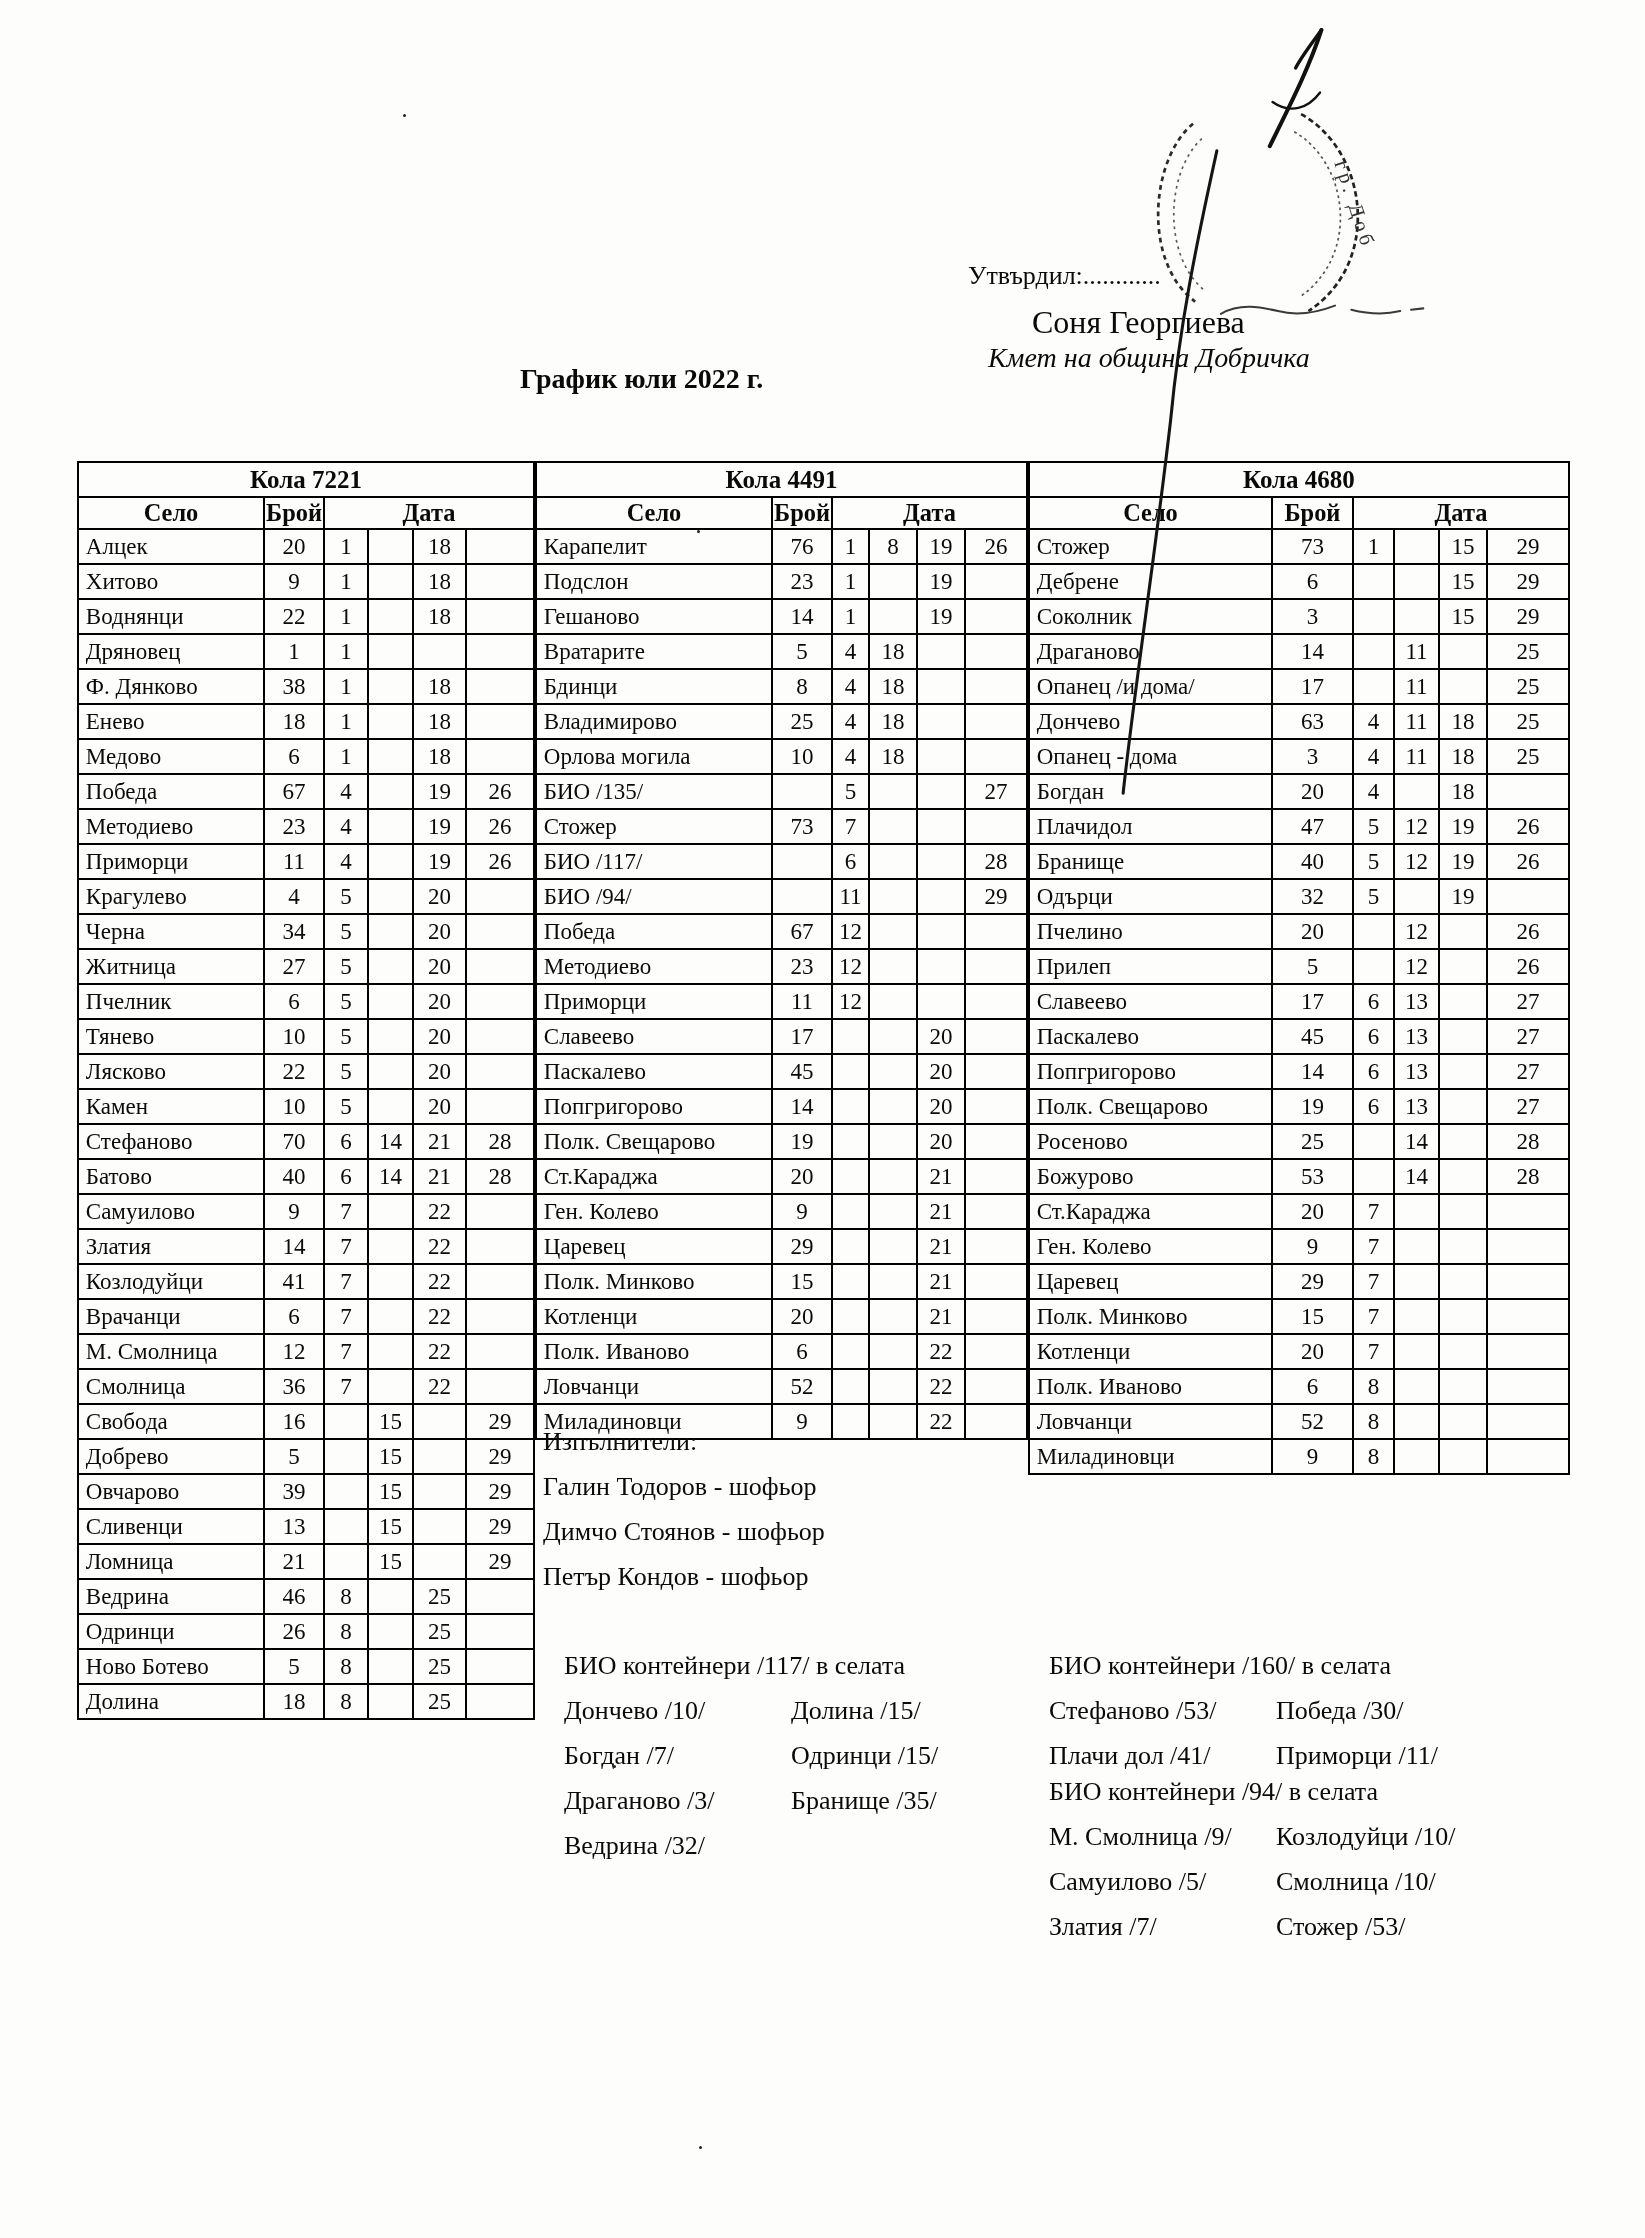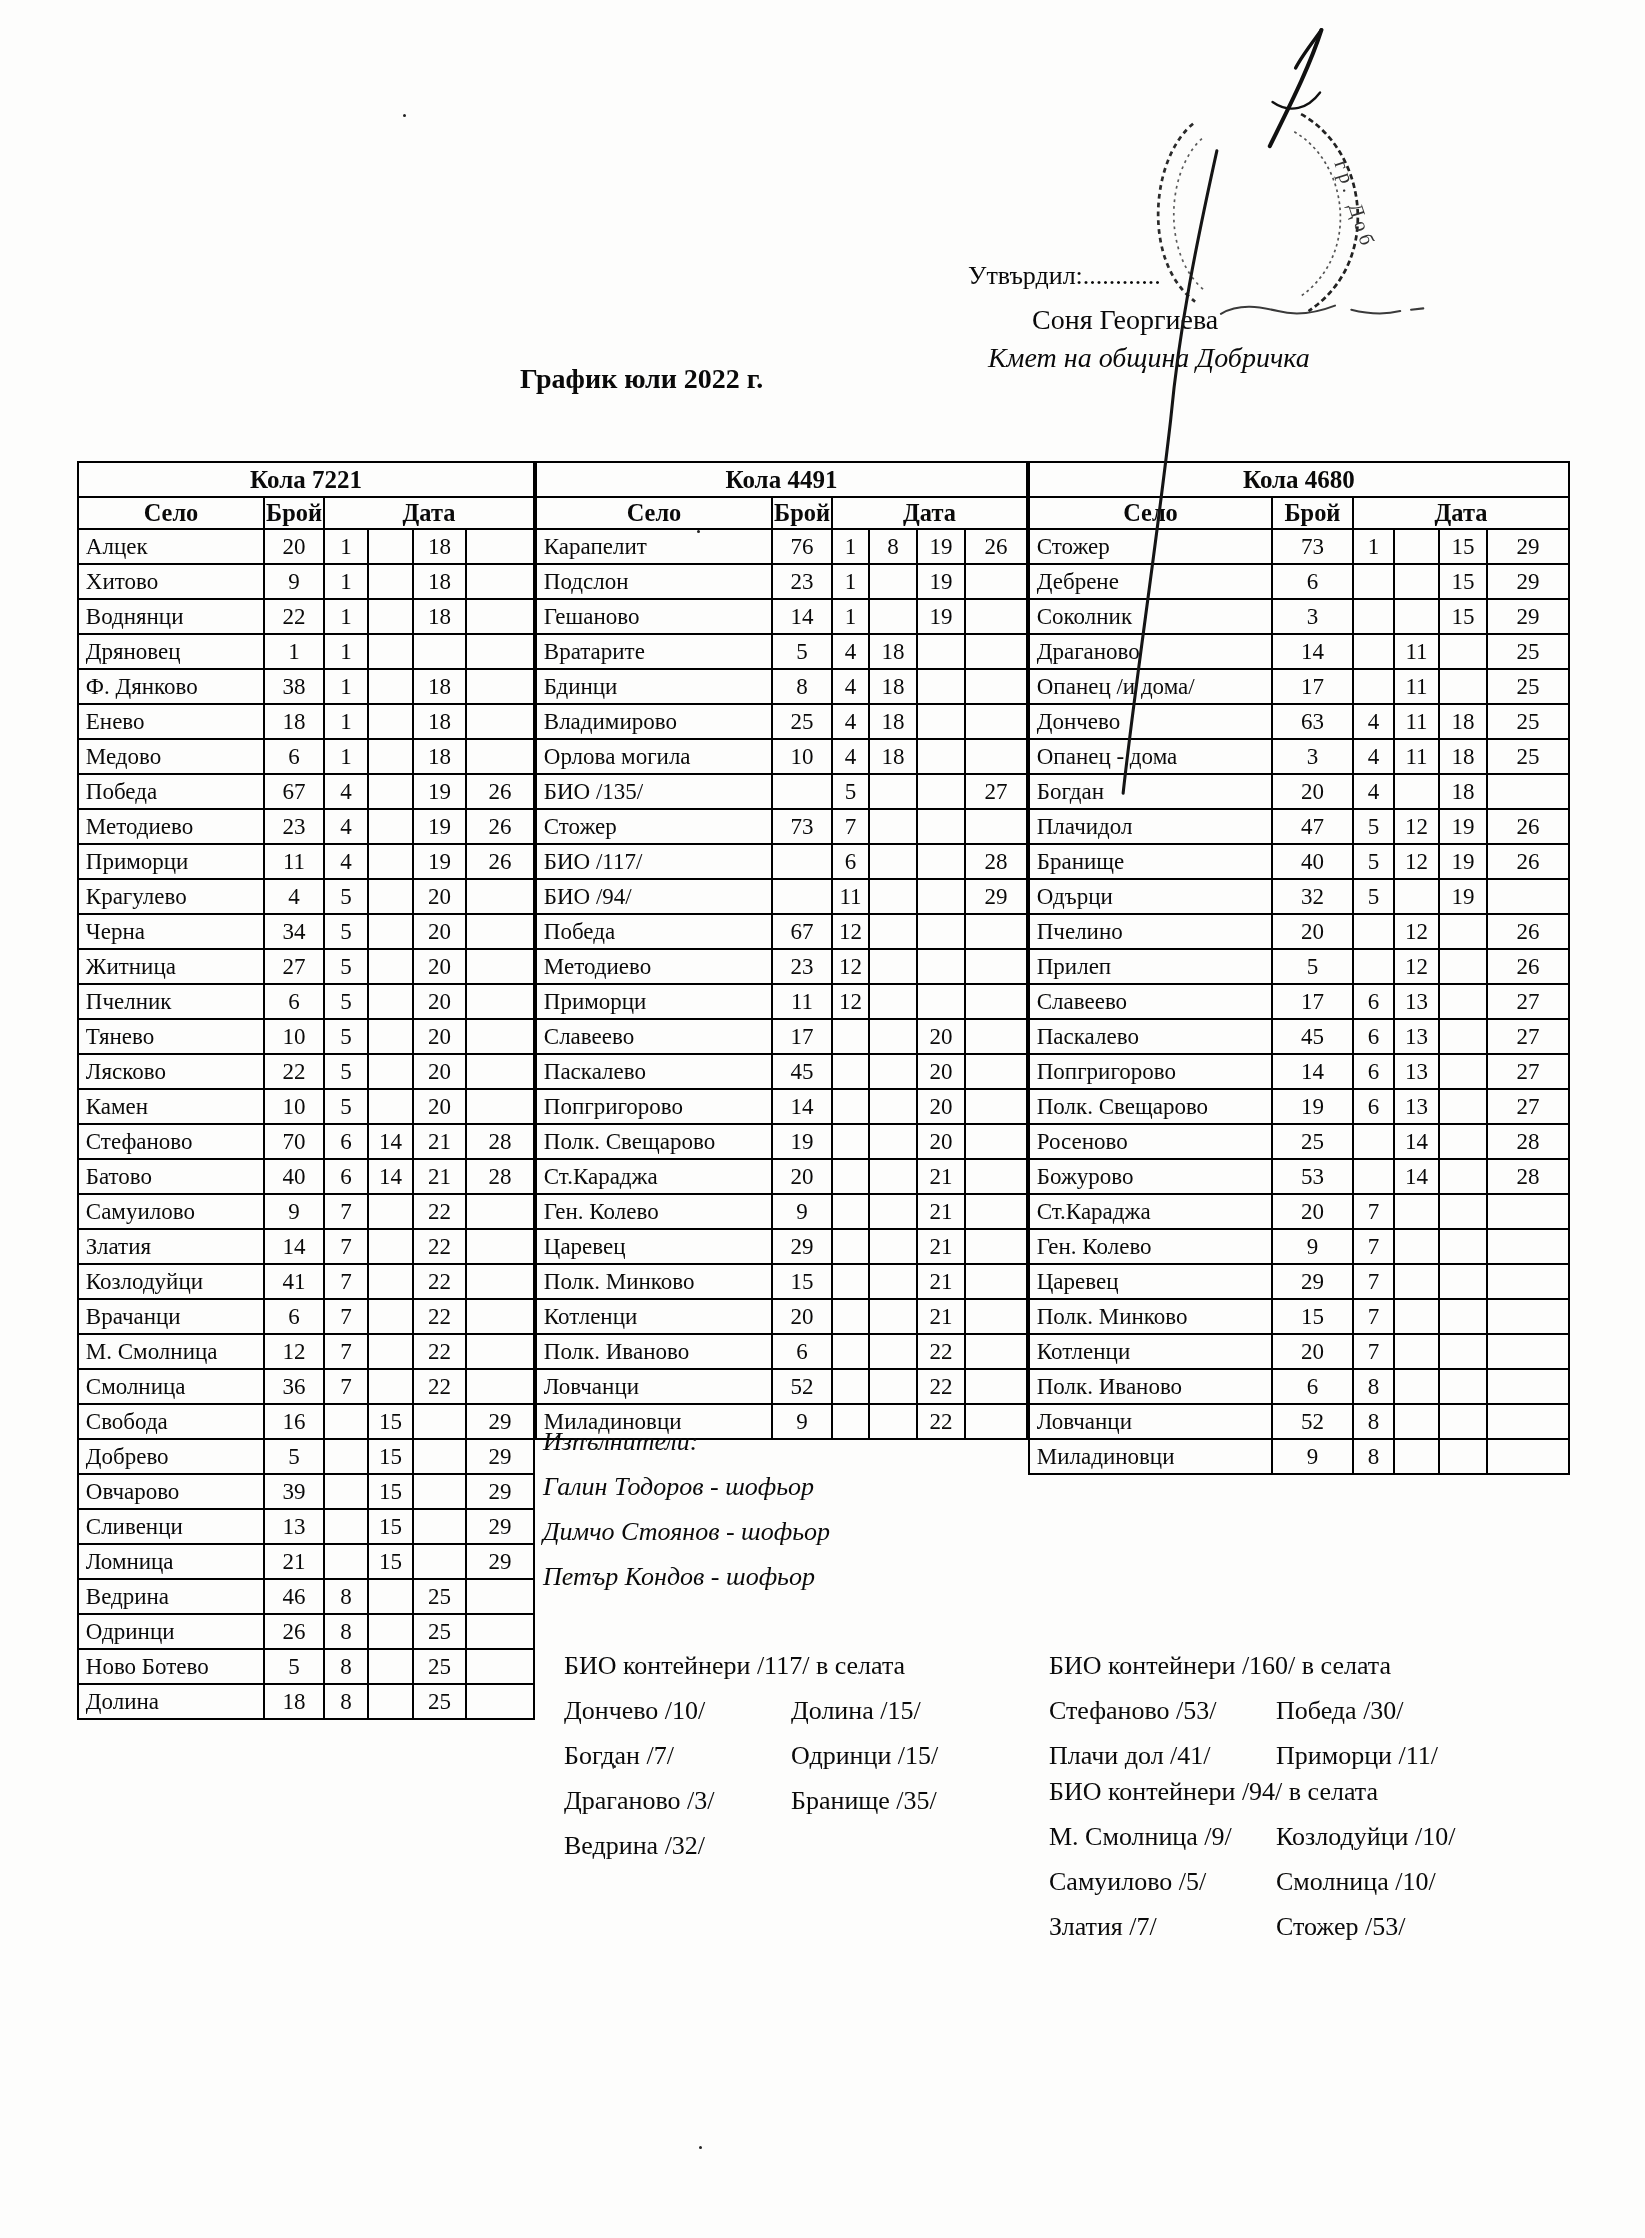--- a/index.html
+++ b/index.html
@@ -1,34 +1,34 @@
 <!DOCTYPE html>
 <html style="font-size:11px"><head>
 <meta charset="utf-8">
 <style>
   html,body{margin:0;padding:0;}
   body{width:1646px;height:2239px;position:relative;background:#fdfdfc;
        font-family:"Liberation Serif", serif;color:#0a0a0a;}
   .abs{position:absolute;}
   
   .approve-label{left:968px;top:261px;font-size:26px;}
-  .approve-name{left:1032px;top:304px;font-size:28px;}
+  .approve-name{left:1032px;top:304px;font-size:32px;}
   .approve-pos{left:988px;top:342px;font-size:28px;font-style:italic;}
   .doc-title{left:520px;top:363px;font-size:28px;font-weight:bold;}
   
   .tables-wrap{left:77px;top:420px;display:flex;align-items:flex-start;}
   table.t{border-collapse:collapse;table-layout:fixed;border:2.7px solid #000;margin-top:41px;}
   table.t th, table.t td{border:2px solid #000;overflow:hidden;white-space:nowrap;}
   .kola-row th{height:31px;font-size:25px;font-weight:bold;text-align:center;}
   .head-row th{height:28px;font-size:24.4px;font-weight:bold;text-align:center;}
   table.t td{height:31px;font-size:23px;}
   td.village{text-align:left;padding-left:6.8px;}
   td.num{text-align:center;}
   
-  .executors{left:543px;top:1419px;font-size:26px;line-height:45px;font-style:italic;}
+  .executors{left:543px;top:1419px;font-size:26px;line-height:45px;}
   .bio{font-size:26px;line-height:45px;}
   .bio .cols{display:flex;}
   .bio .c1{width:227px;}
   .bio117{left:564px;top:1643px;width:462px;}
   .bio135{left:1049px;top:1643px;width:475px;}
   .bio94{left:1049px;top:1769px;width:475px;}
   .bio135 .c1,.bio94 .c1{width:227px;}
   .speck{position:absolute;width:3.4px;height:3.4px;background:#222;border-radius:50%;}
   svg.overlay{position:absolute;left:0;top:0;pointer-events:none;}
 </style>

